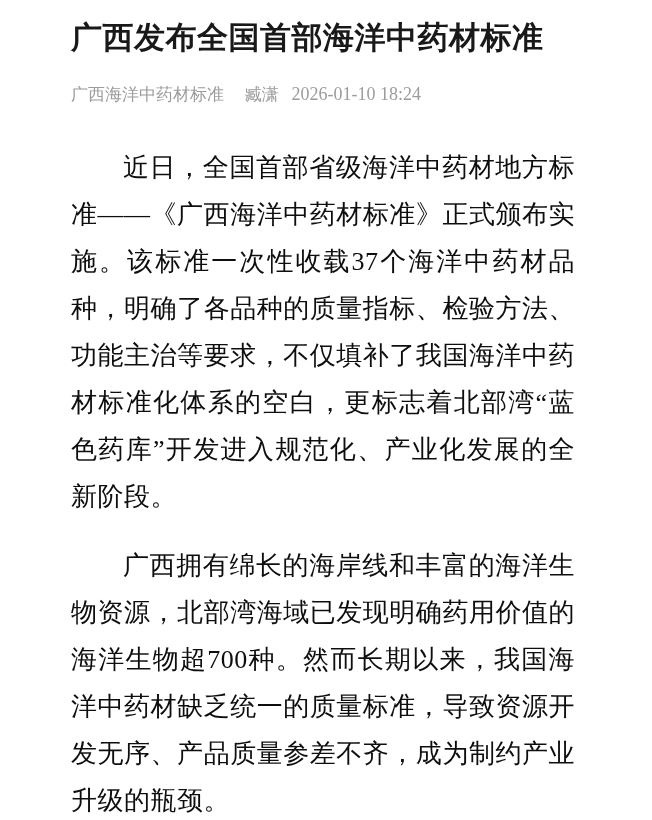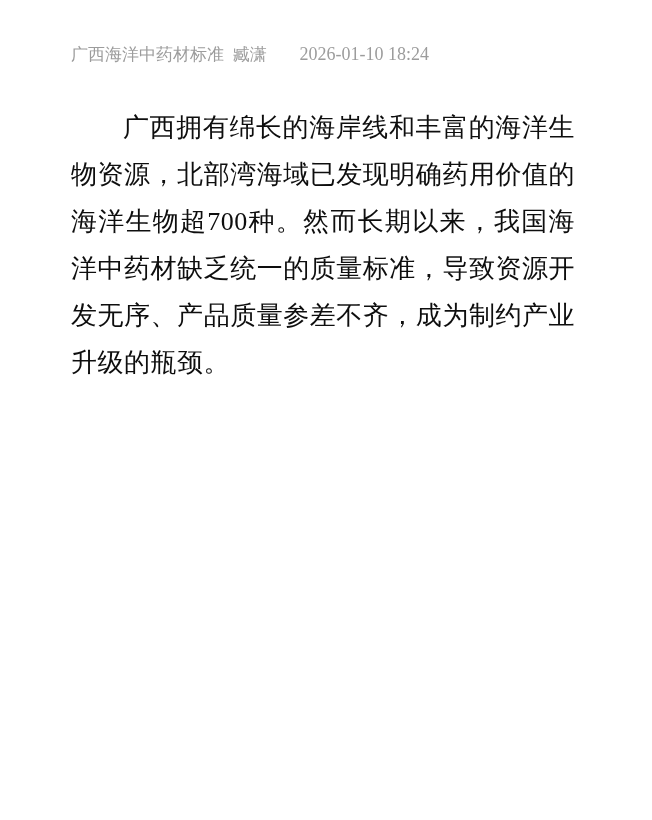--- a/index.html
+++ b/index.html
@@ -27,24 +27,24 @@
   }
   .byline {
     margin-top: 25px;
     font-family: "Liberation Sans", sans-serif;
     font-size: 17px;
     line-height: 22px;
     color: #9c9c9c;
     white-space: nowrap;
   }
   .byline .author {
-    margin-left: 4px;
+    margin-left: 16px;
   }
   .byline .datetime {
-    margin-left: 28px;
+    margin-left: 8px;
     font-family: "Liberation Serif", serif;
     font-size: 18px;
   }
   .article-body {
     margin-top: 38px;
   }
   .article-body p {
     margin: 0 0 22px 0;
     font-family: "Liberation Serif", serif;
     font-size: 26px;
@@ -52,23 +52,25 @@
     letter-spacing: 0.5px;
     text-align: justify;
     text-indent: 2em;
     color: #0e0e0e;
   }
 </style>
 </head>
 <body>
 
 <div class="page">
+  <h1 class="article-title">广西发布全国首部海洋中药材标准</h1>
 
   <div class="byline">
     <span class="source">广西海洋中药材标准</span>
     <span class="author">臧潇</span>
     <span class="datetime">2026-01-10 18:24</span>
   </div>
 
   <div class="article-body">
+    <p>近日，全国首部省级海洋中药材地方标准——《广西海洋中药材标准》正式颁布实施。该标准一次性收载37个海洋中药材品种，明确了各品种的质量指标、检验方法、功能主治等要求，不仅填补了我国海洋中药材标准化体系的空白，更标志着北部湾“蓝色药库”开发进入规范化、产业化发展的全新阶段。</p>
     <p>广西拥有绵长的海岸线和丰富的海洋生物资源，北部湾海域已发现明确药用价值的海洋生物超700种。然而长期以来，我国海洋中药材缺乏统一的质量标准，导致资源开发无序、产品质量参差不齐，成为制约产业升级的瓶颈。</p>
   </div>
 </div>
 
 </body></html>

